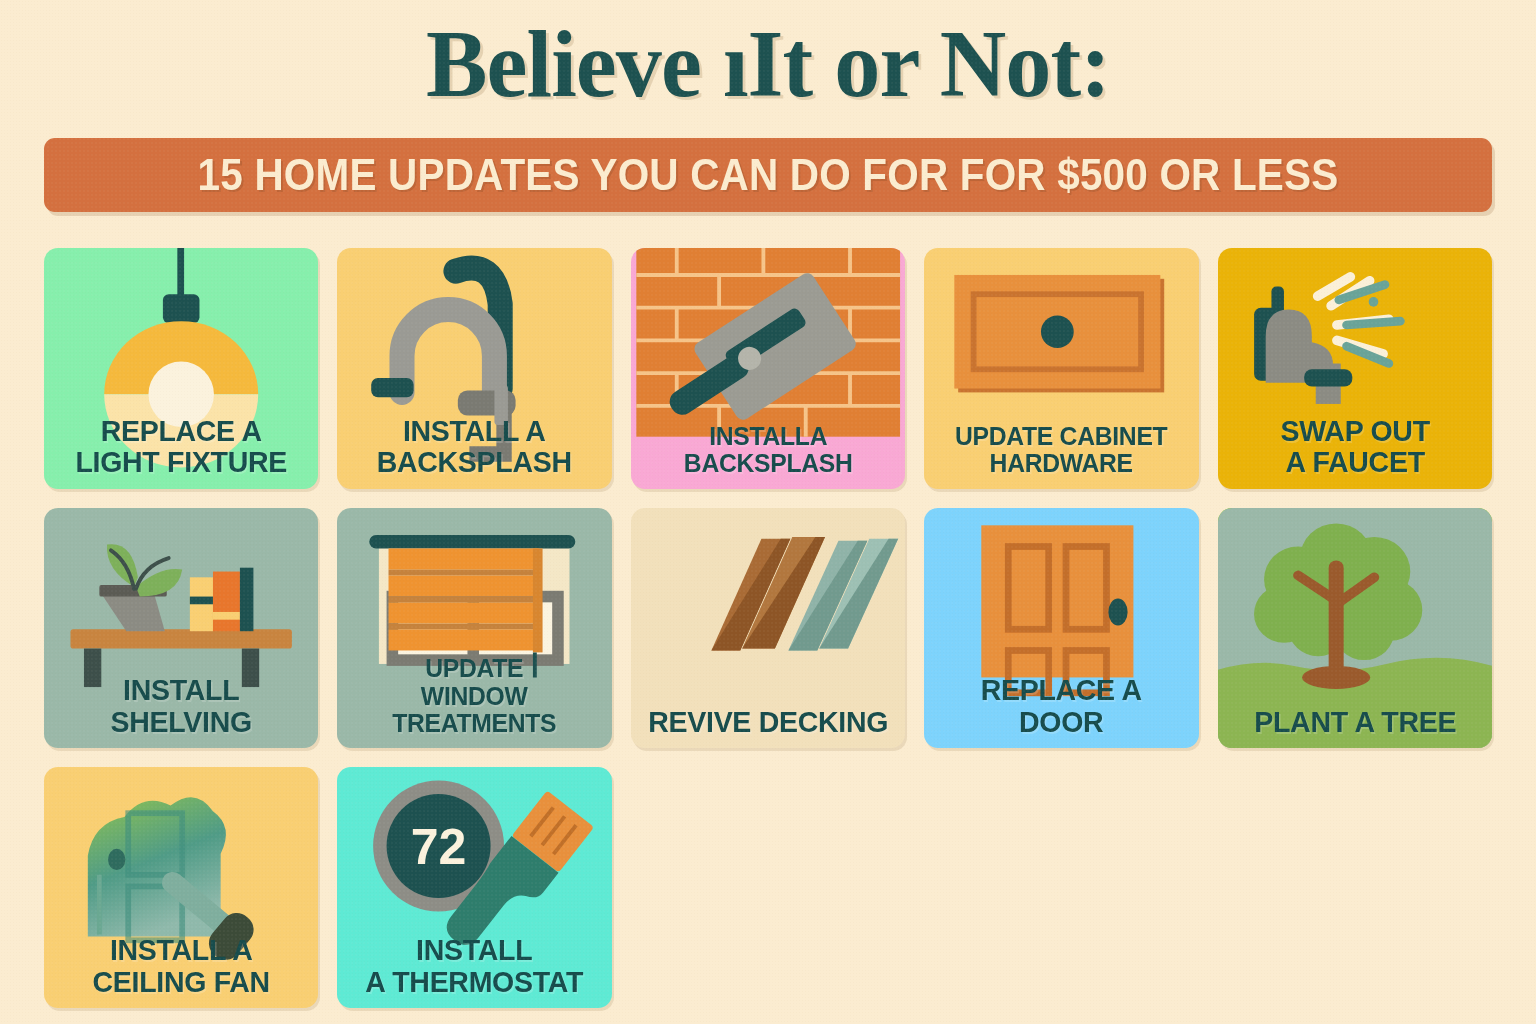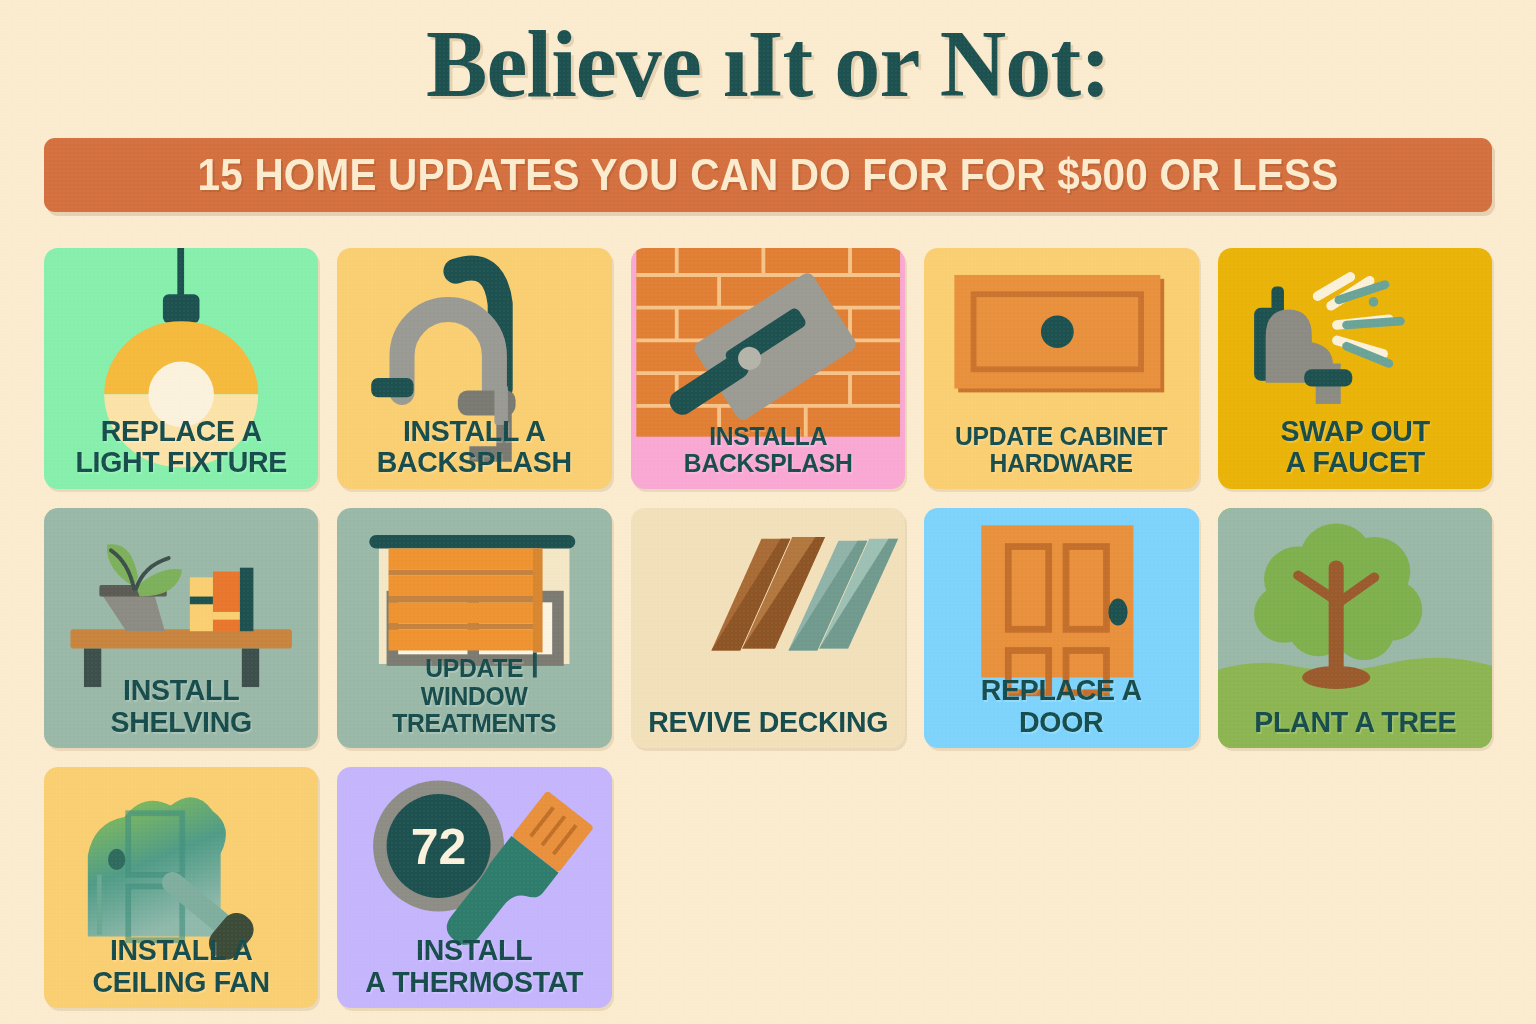--- a/index.html
+++ b/index.html
@@ -375,21 +375,21 @@
           <rect x="172" y="150" width="34" height="52" rx="16" transform="rotate(40 189 176)" fill="#3c4b38"></rect>
         </svg>
       </div>
       <div class="label">
         <div>INSTALL A</div>
         <div>CEILING FAN</div>
       </div>
     </div>
 
 
-    <div class="tile" style="background:#c4b5fd">
+    <div class="tile" style="background:#5eead4">
       <div class="art">
         <svg viewBox="0 0 274 250">
           <circle cx="100" cy="82" r="68" fill="#8d8d86"></circle>
           <circle cx="100" cy="82" r="54" fill="#1d5150"></circle>
           <text x="100" y="101" text-anchor="middle" font-family="Liberation Sans, sans-serif" font-weight="bold" font-size="52" fill="#fbf2dd">72</text>
           <g transform="rotate(38 176 120)">
             <rect x="146" y="22" width="62" height="60" rx="4" fill="#e8903c"></rect>
             <g stroke="#c06f28" stroke-width="4">
               <line x1="162" y1="32" x2="162" y2="70"></line>
               <line x1="177" y1="32" x2="177" y2="70"></line>

